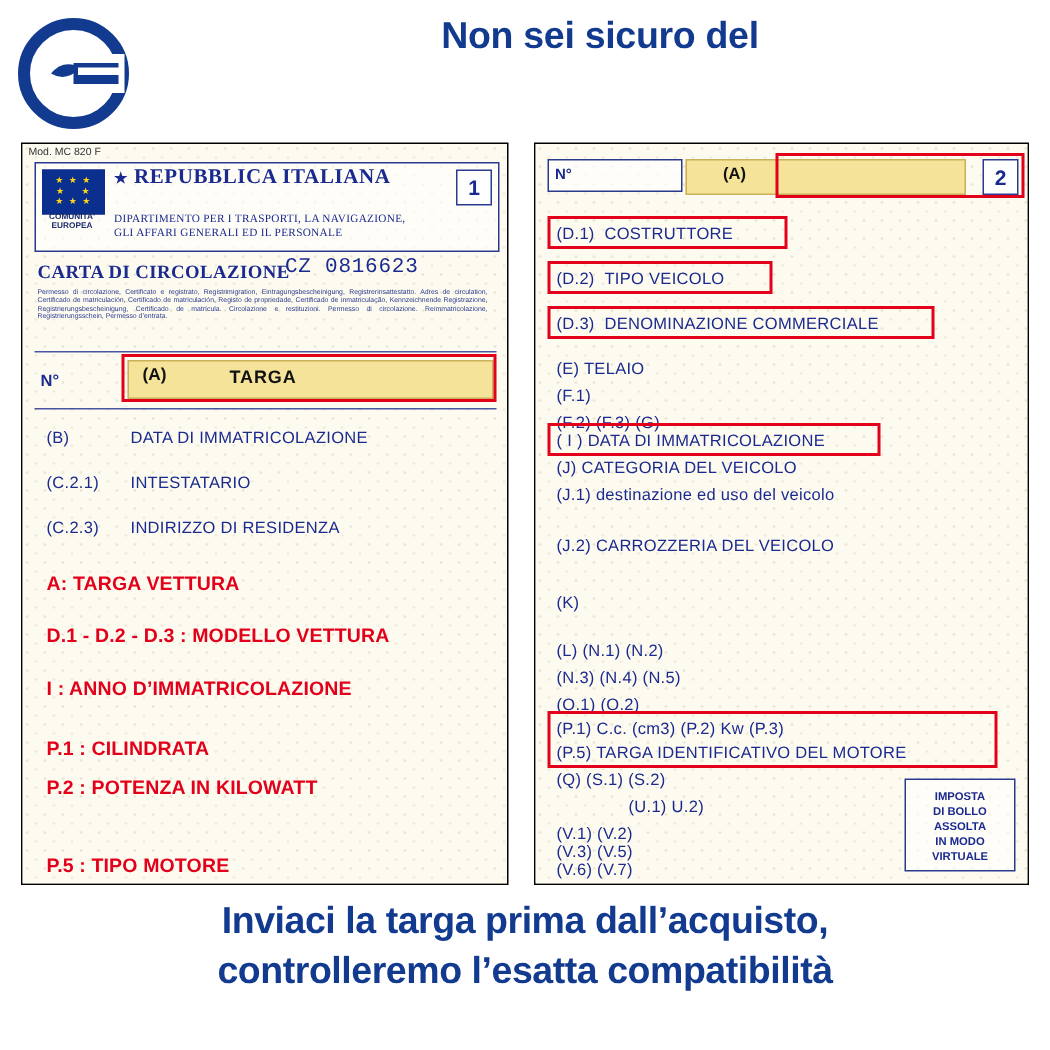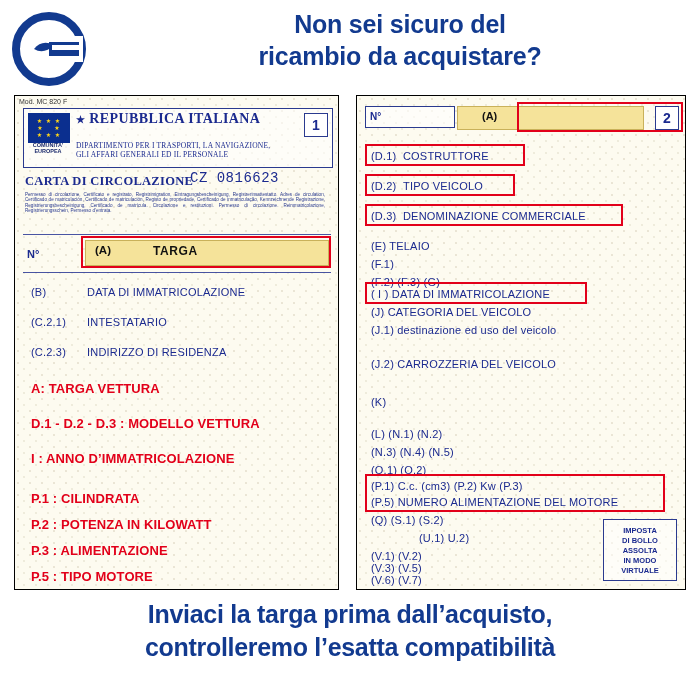--- a/index.html
+++ b/index.html
@@ -188,21 +188,20 @@
       <svg width="74" height="74" viewBox="0 0 74 74" aria-hidden="true">
         <circle cx="37" cy="37" r="33" fill="none" stroke="#123a8f" stroke-width="8"></circle>
         <rect x="37" y="24" width="34" height="26" fill="#ffffff"></rect>
         <path d="M37 30 h30 v14 h-30 z" fill="#123a8f"></path>
         <path d="M22 37 q8 -10 20 -4 q-10 10 -20 4 z" fill="#123a8f"></path>
         <rect x="40" y="33" width="28" height="5" fill="#ffffff"></rect>
       </svg>
     </div>
     <div class="headline">
       <div>Non sei sicuro del</div>
-      <div>ricambio da acquistare?</div>
     </div>
   </div>
 
   <div class="doc doc-left">
     <div class="guilloche"></div>
     <div class="doc-inner">
 
       <div class="modlabel">Mod. MC 820 F</div>
 
       <div class="lhead">
@@ -233,21 +232,20 @@
 
       <div class="lline" style="top:190px;"><span class="code">(B)</span>DATA DI IMMATRICOLAZIONE</div>
       <div class="lline" style="top:220px;"><span class="code">(C.2.1)</span>INTESTATARIO</div>
       <div class="lline" style="top:250px;"><span class="code">(C.2.3)</span>INDIRIZZO DI RESIDENZA</div>
 
       <div class="redtext" style="top:285px;">A: TARGA VETTURA</div>
       <div class="redtext" style="top:320px;">D.1 - D.2 - D.3 : MODELLO VETTURA</div>
       <div class="redtext" style="top:355px;">I : ANNO D’IMMATRICOLAZIONE</div>
       <div class="redtext" style="top:395px;">P.1 : CILINDRATA</div>
       <div class="redtext" style="top:421px;">P.2 : POTENZA IN KILOWATT</div>
-      <div class="redtext" style="top:447px;">P.3 : ALIMENTAZIONE</div>
       <div class="redtext" style="top:473px;">P.5 :  TIPO MOTORE</div>
 
     </div>
   </div>
 
   <div class="doc doc-right">
     <div class="guilloche"></div>
     <div class="doc-inner">
 
       <div class="rnum">N°</div>
@@ -282,21 +280,21 @@
 
       <div class="rline" style="left:14px;top:210px;">(J)  CATEGORIA DEL VEICOLO</div>
       <div class="rline" style="left:14px;top:228px;">(J.1)  destinazione ed uso del veicolo</div>
       <div class="rline" style="left:14px;top:262px;">(J.2)  CARROZZERIA DEL VEICOLO</div>
       <div class="rline" style="left:14px;top:300px;">(K)</div>
       <div class="rline" style="left:14px;top:332px;">(L)                 (N.1)                      (N.2)</div>
       <div class="rline" style="left:14px;top:350px;">(N.3)              (N.4)                      (N.5)</div>
       <div class="rline" style="left:14px;top:368px;">(O.1)            (O.2)</div>
 
       <div class="rline" style="left:14px;top:384px;">(P.1)  C.c. (cm3)         (P.2) Kw            (P.3)</div>
-      <div class="rline" style="left:14px;top:400px;">(P.5)  NUMERO ALIMENTAZIONE DEL MOTORE</div>
+      <div class="rline" style="left:14px;top:400px;">(P.5)  TARGA IDENTIFICATIVO DEL MOTORE</div>
       <div class="redbox" style="left:8px;top:378px;width:300px;height:38px;"></div>
 
       <div class="rline" style="left:14px;top:418px;">(Q)                    (S.1)                      (S.2)</div>
       <div class="rline" style="left:14px;top:436px;margin-left:48px;">(U.1)                 U.2)</div>
       <div class="rline" style="left:14px;top:454px;">(V.1)                 (V.2)</div>
       <div class="rline" style="left:14px;top:466px;">(V.3)                 (V.5)</div>
       <div class="rline" style="left:14px;top:478px;">(V.6)                 (V.7)</div>
 
       <div class="stamp">IMPOSTA<br>DI BOLLO<br>ASSOLTA<br>IN MODO<br>VIRTUALE</div>
 

